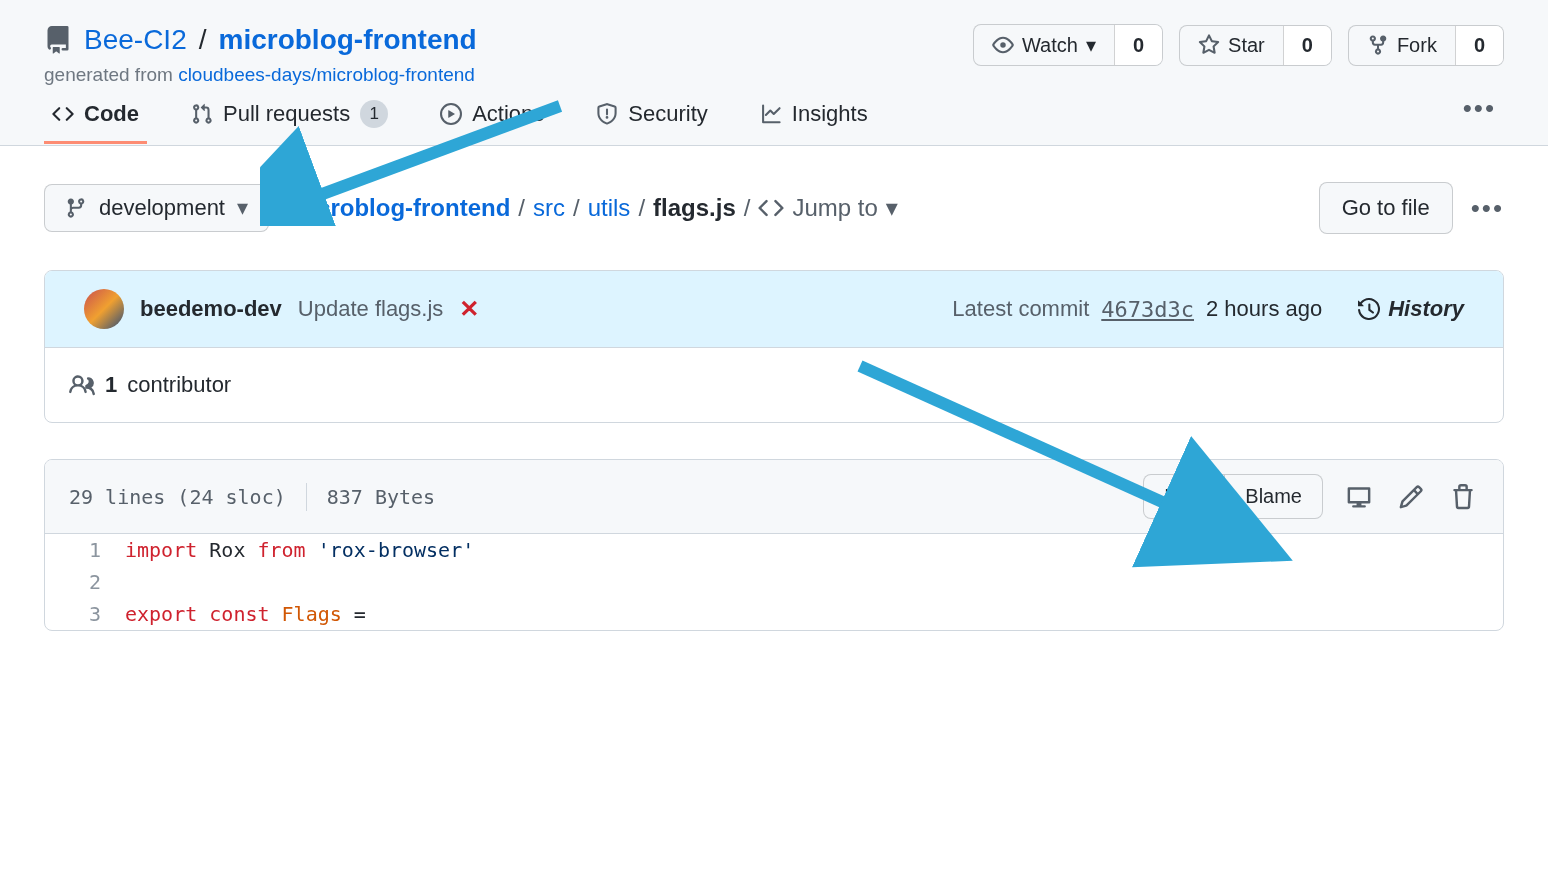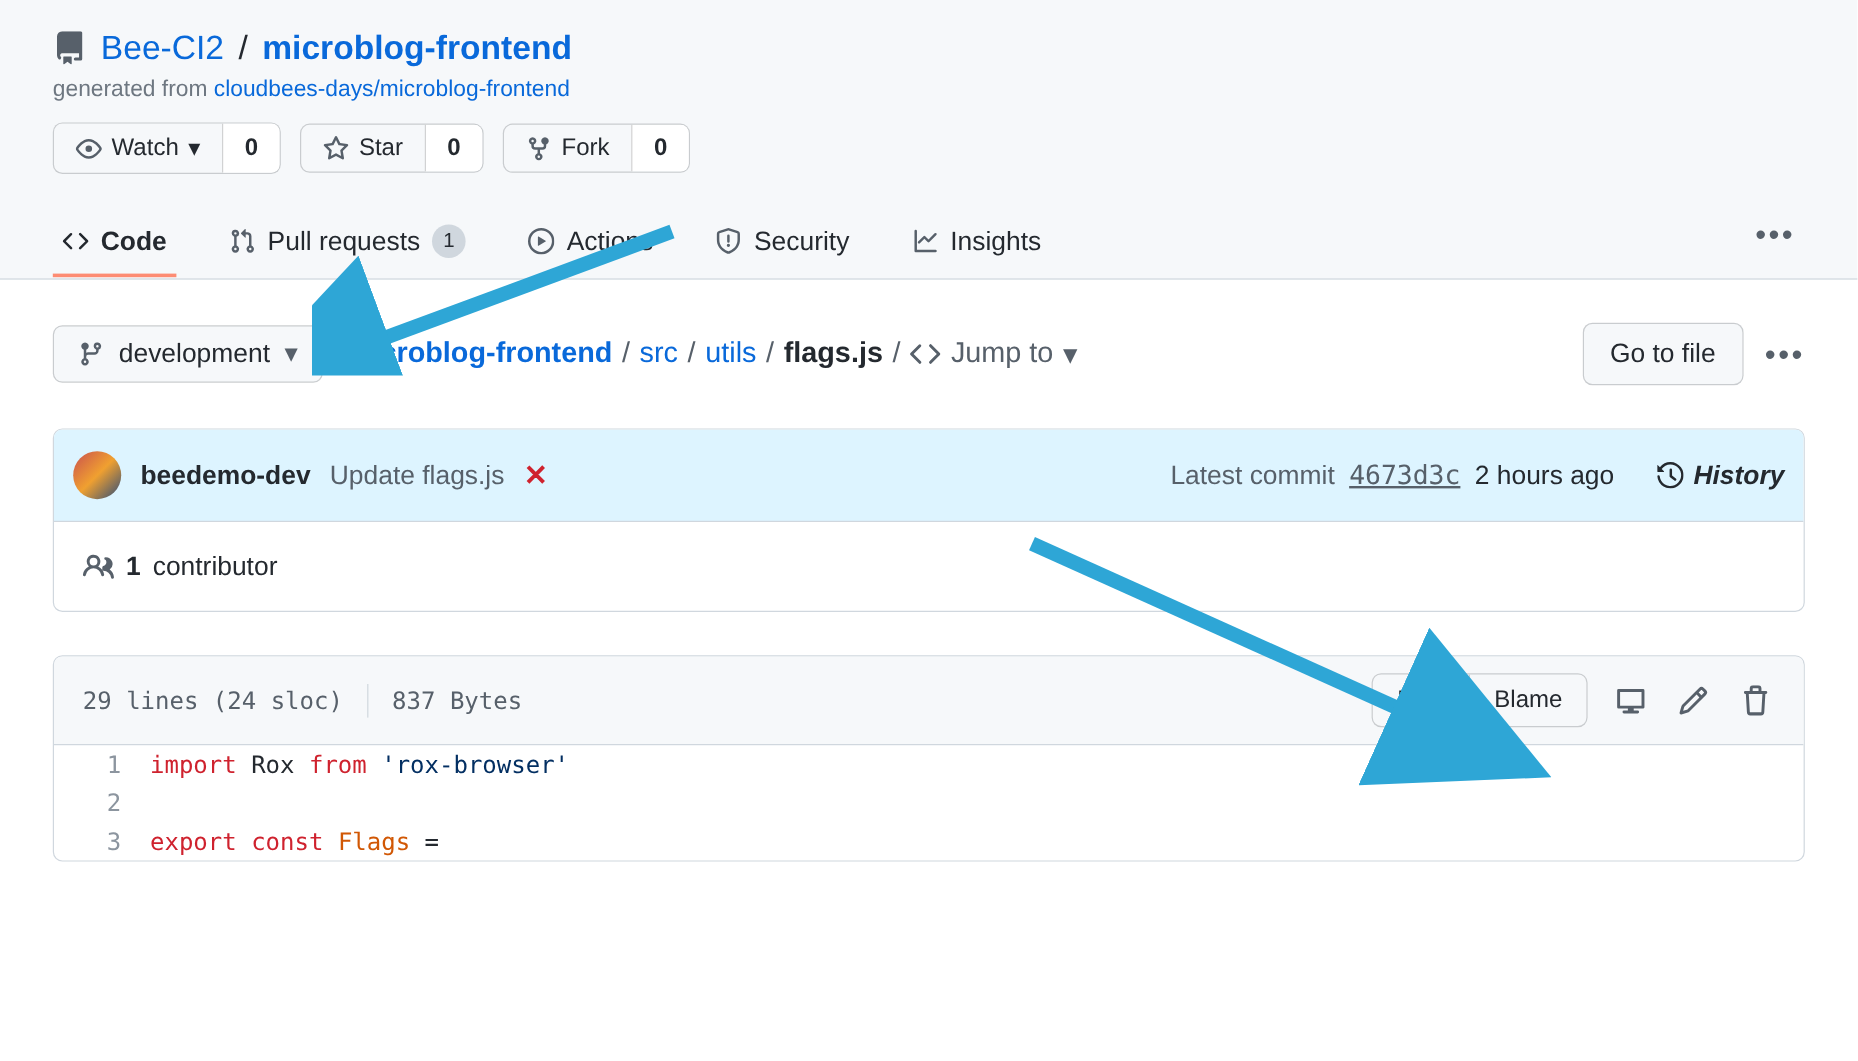--- a/index.html
+++ b/index.html
@@ -1,47 +1,47 @@
 <!DOCTYPE html>
 <html><head>
 <meta charset="utf-8">
 <style>
 * { box-sizing: border-box; margin: 0; padding: 0; }
 body { font-family: -apple-system, BlinkMacSystemFont, "Segoe UI", Helvetica, Arial, sans-serif; color: #24292f; font-size: 16px; background: #fff; }
 a { color: #0969da; text-decoration: none; }
 .header { padding: 24px 44px 0; background: #f6f8fa; border-bottom: 1px solid #d0d7de; }
-.header-top { display: flex; align-items: flex-start; justify-content: space-between; gap: 16px; flex-wrap: wrap; flex-direction: column; }
+.header-top { display: flex; align-items: flex-start; justify-content: space-between; gap: 16px; flex-wrap: wrap; }
 .repo-title { display: flex; align-items: center; gap: 12px; font-size: 28px; font-weight: 400; }
 .repo-title .owner { font-weight: 400; color: #0969da; }
 .repo-title .slash { color: #24292f; }
 .repo-title .name { font-weight: 600; color: #0969da; }
 .repo-subtitle { margin-top: 8px; font-size: 19px; color: #6e7781; }
 .repo-subtitle a { color: #0969da; }
 .repo-actions { display: flex; gap: 16px; align-items: center; }
 .social-btn { display: flex; border: 1px solid rgba(27,31,36,0.2); border-radius: 8px; overflow: hidden; background: #f6f8fa; }
 .social-btn .btn-part { display: flex; align-items: center; gap: 8px; padding: 8px 18px; font-size: 20px; font-weight: 500; cursor: pointer; }
 .social-btn .count-part { display: flex; align-items: center; justify-content: center; padding: 8px 18px; font-size: 20px; font-weight: 600; background: #fff; border-left: 1px solid rgba(27,31,36,0.2); min-width: 48px; cursor: pointer; }
-.tabs { display: flex; align-items: center; gap: 36px; margin-top: 28px; justify-content: space-between; }
+.tabs { display: flex; align-items: center; gap: 36px; justify-content: space-between; }
 .tabs-left { display: flex; gap: 36px; align-items: center; }
 .tab { display: flex; align-items: center; gap: 10px; padding: 14px 8px; font-size: 22px; color: #24292f; cursor: pointer; border-bottom: 3px solid transparent; }
 .tab.active { font-weight: 600; border-bottom-color: #fd8c73; }
 .tab .badge { display: inline-flex; align-items: center; justify-content: center; min-width: 28px; height: 28px; border-radius: 14px; background: #d0d7de; font-size: 17px; font-weight: 500; padding: 0 8px; }
 .kebab { font-size: 26px; letter-spacing: 2px; color: #57606a; cursor: pointer; padding: 0 8px 14px; }
 .main { padding: 36px 44px; position: relative; }
 .subhead { display: flex; align-items: center; justify-content: space-between; gap: 16px; flex-wrap: wrap; }
 .subhead-left { display: flex; align-items: center; gap: 20px; flex-wrap: wrap; }
 .branch-btn { display: inline-flex; align-items: center; gap: 12px; padding: 10px 20px; border: 1px solid rgba(27,31,36,0.2); border-radius: 8px; background: #f6f8fa; font-size: 22px; font-weight: 500; cursor: pointer; }
 .breadcrumb { display: flex; align-items: center; gap: 8px; font-size: 24px; flex-wrap: wrap; }
 .breadcrumb .sep { color: #57606a; }
 .breadcrumb .current { font-weight: 700; }
 .jumpto { display: inline-flex; align-items: center; gap: 8px; color: #57606a; font-size: 24px; cursor: pointer; }
 .subhead-right { display: flex; align-items: center; gap: 18px; }
 .go-to-file { display: inline-flex; align-items: center; padding: 12px 22px; border: 1px solid rgba(27,31,36,0.2); border-radius: 8px; background: #f6f8fa; font-size: 22px; font-weight: 500; cursor: pointer; }
 .commit-box { margin-top: 36px; border: 1px solid #d0d7de; border-radius: 8px; overflow: hidden; }
-.commit-row { display: flex; align-items: center; justify-content: space-between; padding: 18px 16px; background: #ddf4ff; border-bottom: 1px solid #d0d7de; flex-wrap: wrap; gap: 16px; }
+.commit-row { display: flex; align-items: center; justify-content: space-between; padding: 18px 39px; background: #ddf4ff; border-bottom: 1px solid #d0d7de; flex-wrap: wrap; gap: 16px; }
 .commit-left { display: flex; align-items: center; gap: 16px; font-size: 22px; }
 .avatar { width: 40px; height: 40px; border-radius: 50%; background: linear-gradient(135deg,#c94f4f 0%,#f0a030 50%,#2b4b7a 100%); display: inline-block; }
 .author { font-weight: 600; }
 .commit-msg { color: #57606a; }
 .status-x { color: #cf222e; font-weight: 700; font-size: 24px; }
 .commit-right { display: flex; align-items: center; gap: 12px; font-size: 22px; color: #57606a; }
 .commit-right .hash { font-family: ui-monospace,SFMono-Regular,Menlo,Consolas,monospace; text-decoration: underline; }
 .commit-right .time { color: #24292f; }
 .history-link { display: inline-flex; align-items: center; gap: 8px; font-weight: 600; color: #24292f; cursor: pointer; font-style: italic; }
 .contrib-row { padding: 24px; font-size: 22px; display: flex; align-items: center; gap: 10px; }

